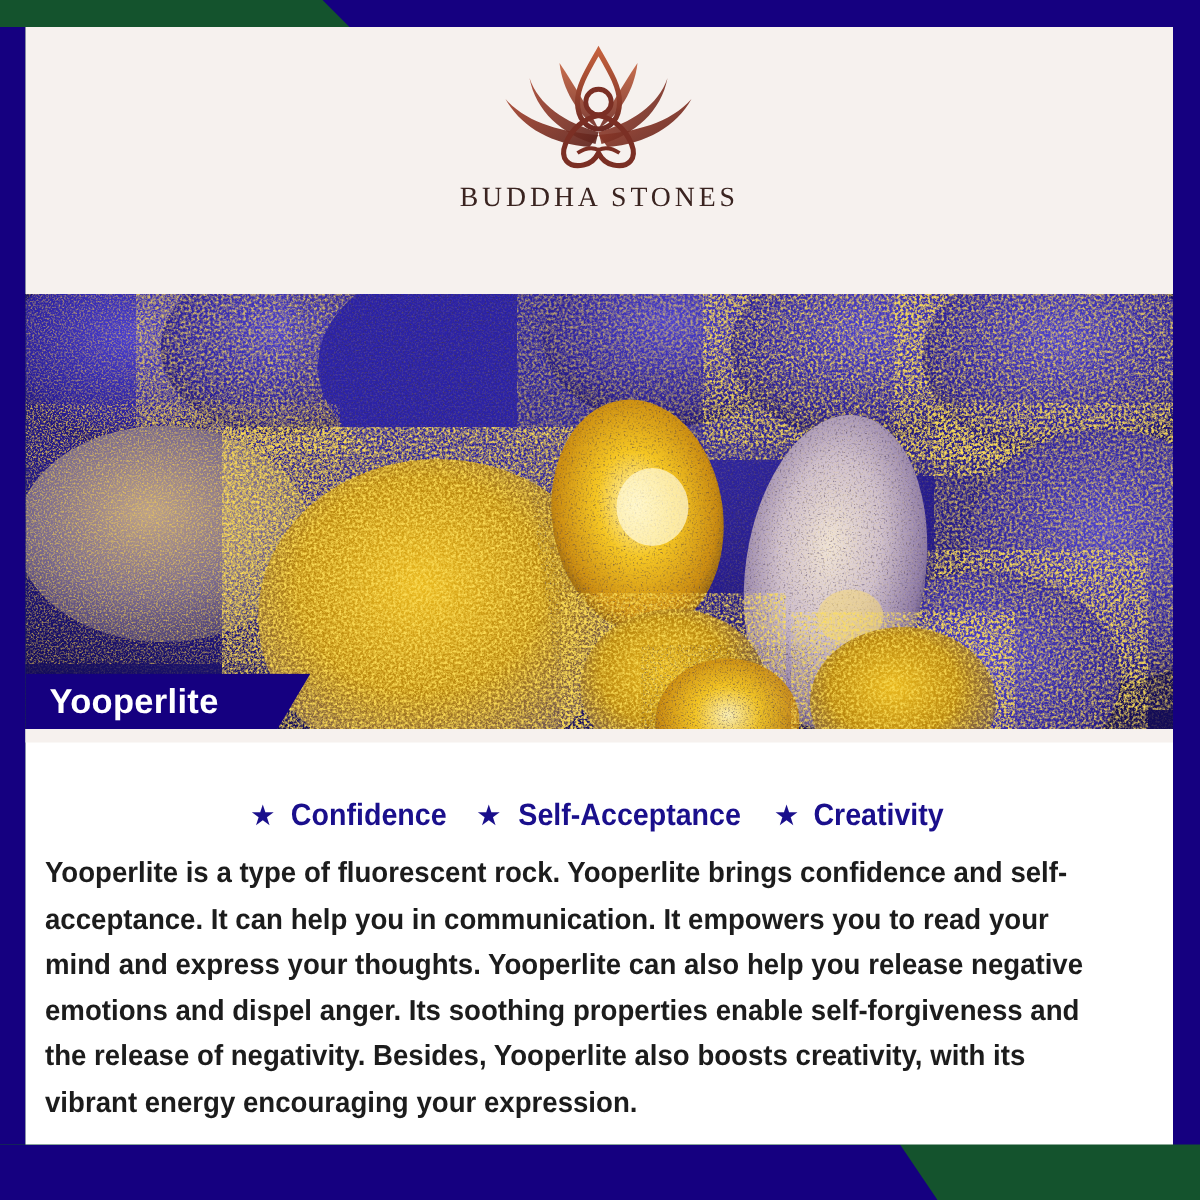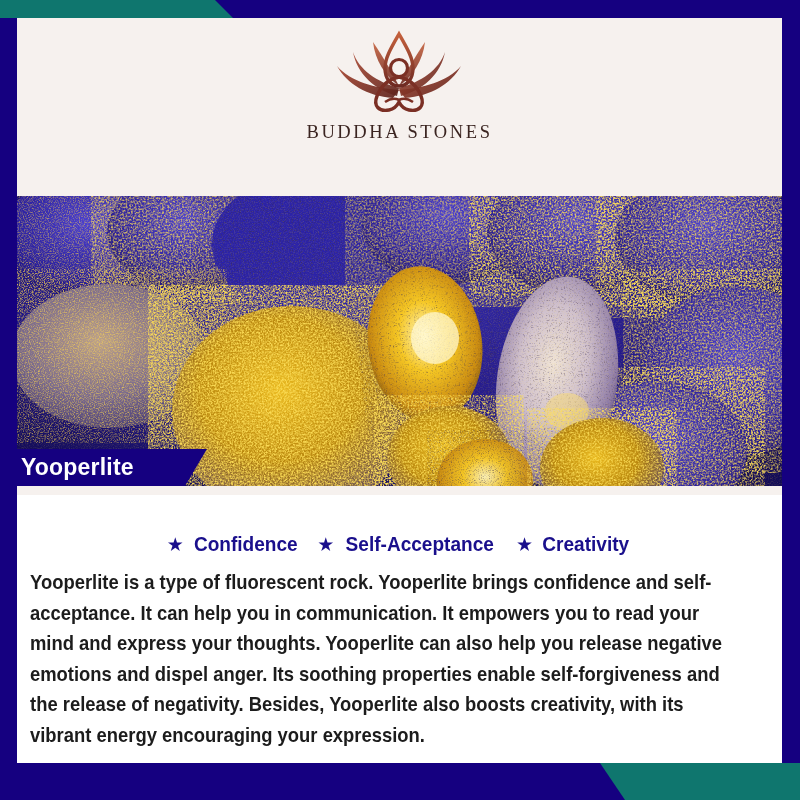--- a/index.html
+++ b/index.html
@@ -9,21 +9,21 @@
     height: 800px;
     font-family: "Liberation Sans", sans-serif;
     background: #f6f1ee;
     overflow: hidden;
   }
 
   #page {
     position: relative;
     width: 800px;
     height: 800px;
-    background: #0f766e;
+    background: #14532d;
     overflow: hidden;
   }
 
   
   .top-strip {
     position: absolute;
     left: 0; top: 0;
     width: 800px; height: 18px;
     background: #150080;
     clip-path: polygon(215px 0, 800px 0, 800px 18px, 233px 18px);
@@ -111,21 +111,21 @@
     left: 17px;
     top: 449px;
     width: 190px;
     height: 37px;
     background: #150080;
     clip-path: polygon(0 0, 190px 0, 168px 37px, 0 37px);
     display: flex;
     align-items: center;
   }
   .stone-label-text {
-    margin-left: 4px;
+    margin-left: 16px;
     color: #ffffff;
     font-size: 23px;
     font-weight: bold;
     font-family: "Liberation Sans", sans-serif;
     letter-spacing: 0.2px;
   }
 
   
   .content {
     position: absolute;

